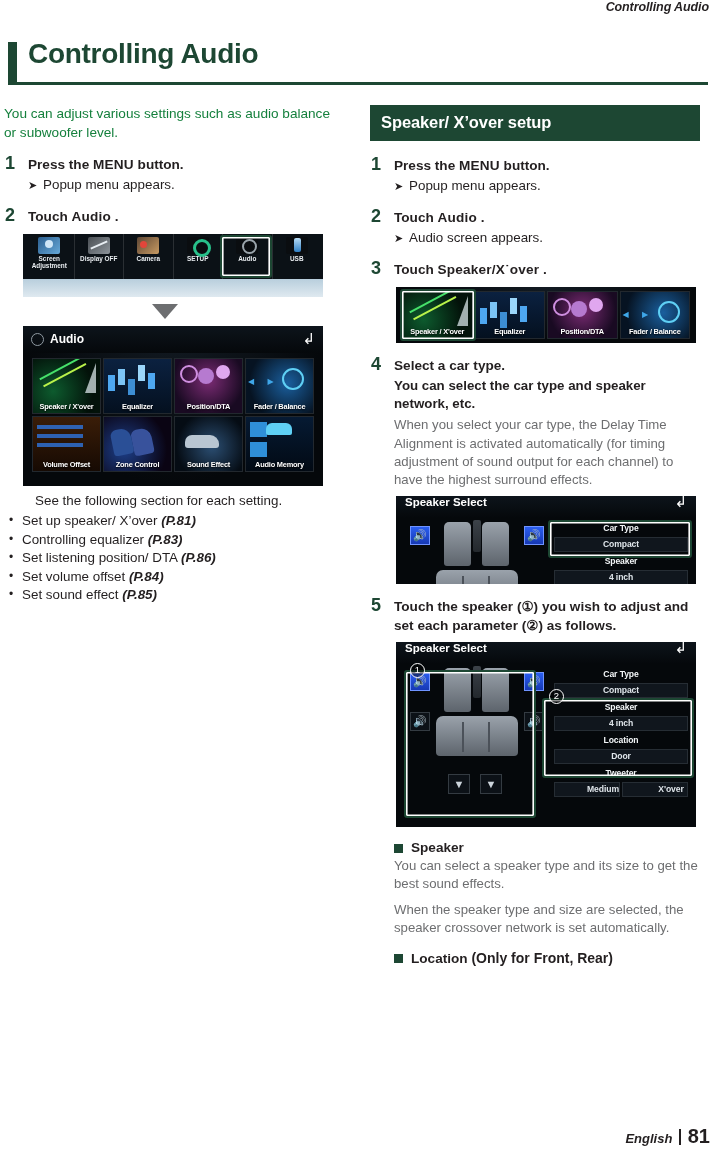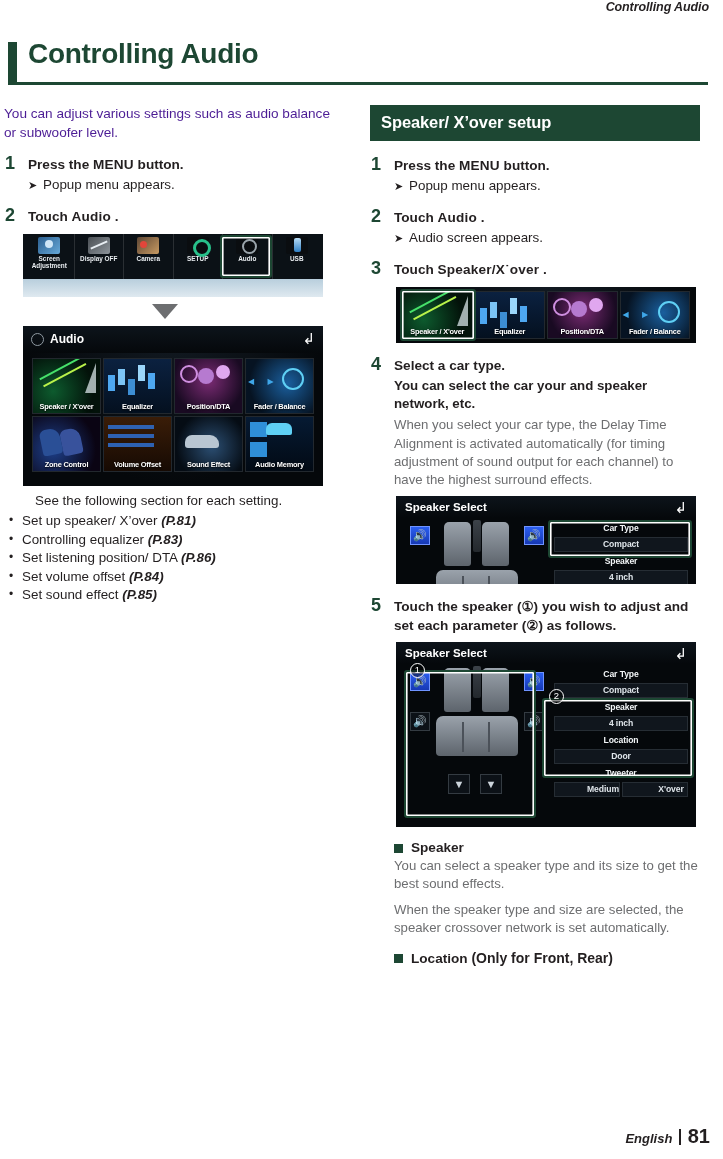--- a/index.html
+++ b/index.html
@@ -59,21 +59,21 @@
     top: 105px;
     width: 330px;
   }
   .col-left  { left: 4px; }
   .col-right { left: 370px; }
 
   p.lead {
     margin: 0 0 14px 0;
     font-size: 13.6px;
     line-height: 18.5px;
-    color: #4c1d95;
+    color: #15803d;
   }
 
   
   .step {
     position: relative;
     padding-left: 24px;
     margin-bottom: 4px;
   }
   .step > .num {
     position: absolute;
@@ -325,21 +325,21 @@
 
   
   .spk-shot {
     width: 300px; height: 88px;
     margin-left: 19px;
     background: #05080b;
   }
   .spk-shot2 { height: 185px; }
   .spk-bar {
     height: 22px;
-    display: flex; align-items: center;
+    display: flex; 
     padding: 0 9px;
     background: linear-gradient(#0d141b,#05080b);
   }
   .spk-bar .ttl { color: #fff; font-size: 11.5px; font-weight: bold; }
   .spk-bar .back { margin-left: auto; color: #fff; font-size: 15px; line-height: 11px; }
   .spk-body { position: relative; display: flex; padding: 0 8px; }
   .seatpane {
     position: relative;
     width: 150px; height: 150px;
   }
@@ -496,26 +496,26 @@
         </div>
       <div class="tile">
           <div class="thumb th-pos"></div>
           <div class="tlbl">Position/DTA</div>
         </div>
       <div class="tile">
           <div class="thumb th-fad"></div>
           <div class="tlbl">Fader / Balance</div>
         </div>
       <div class="tile">
+          <div class="thumb th-vol"></div>
+          <div class="tlbl">Volume Offset</div>
+        </div>
+      <div class="tile">
           <div class="thumb th-zone"></div>
           <div class="tlbl">Zone Control</div>
-        </div>
-      <div class="tile">
-          <div class="thumb th-vol"></div>
-          <div class="tlbl">Volume Offset</div>
         </div>
       <div class="tile">
           <div class="thumb th-snd"></div>
           <div class="tlbl">Sound Effect</div>
         </div>
       <div class="tile">
           <div class="thumb th-mem"></div>
           <div class="tlbl">Audio Memory</div>
         </div>
     </div>
@@ -571,21 +571,21 @@
           <div class="thumb th-fad"></div>
           <div class="tlbl">Fader / Balance</div>
         </div>
     </div>
     <div class="hl-box" style="left:4px; top:2px; width:76px; height:52px;"></div>
   </div>
 
   <div class="step" style="margin-top:11px;">
     <span class="num">4</span>
     <div class="head">Select a car type.</div>
-    <div class="body">You can select the car your and speaker network, etc.</div>
+    <div class="body">You can select the car type and speaker network, etc.</div>
     <div class="note">When you select your car type, the Delay Time Alignment is activated automatically (for timing adjustment of sound output for each channel) to have the highest surround effects.</div>
   </div>
 
   <div class="shot spk-shot" style="margin-left:26px;">
     <div class="spk-bar">
       <div class="ttl">Speaker Select</div>
       <div class="back">↲</div>
     </div>
     <div class="spk-body">
       <div class="seatpane" style="height:66px;">

